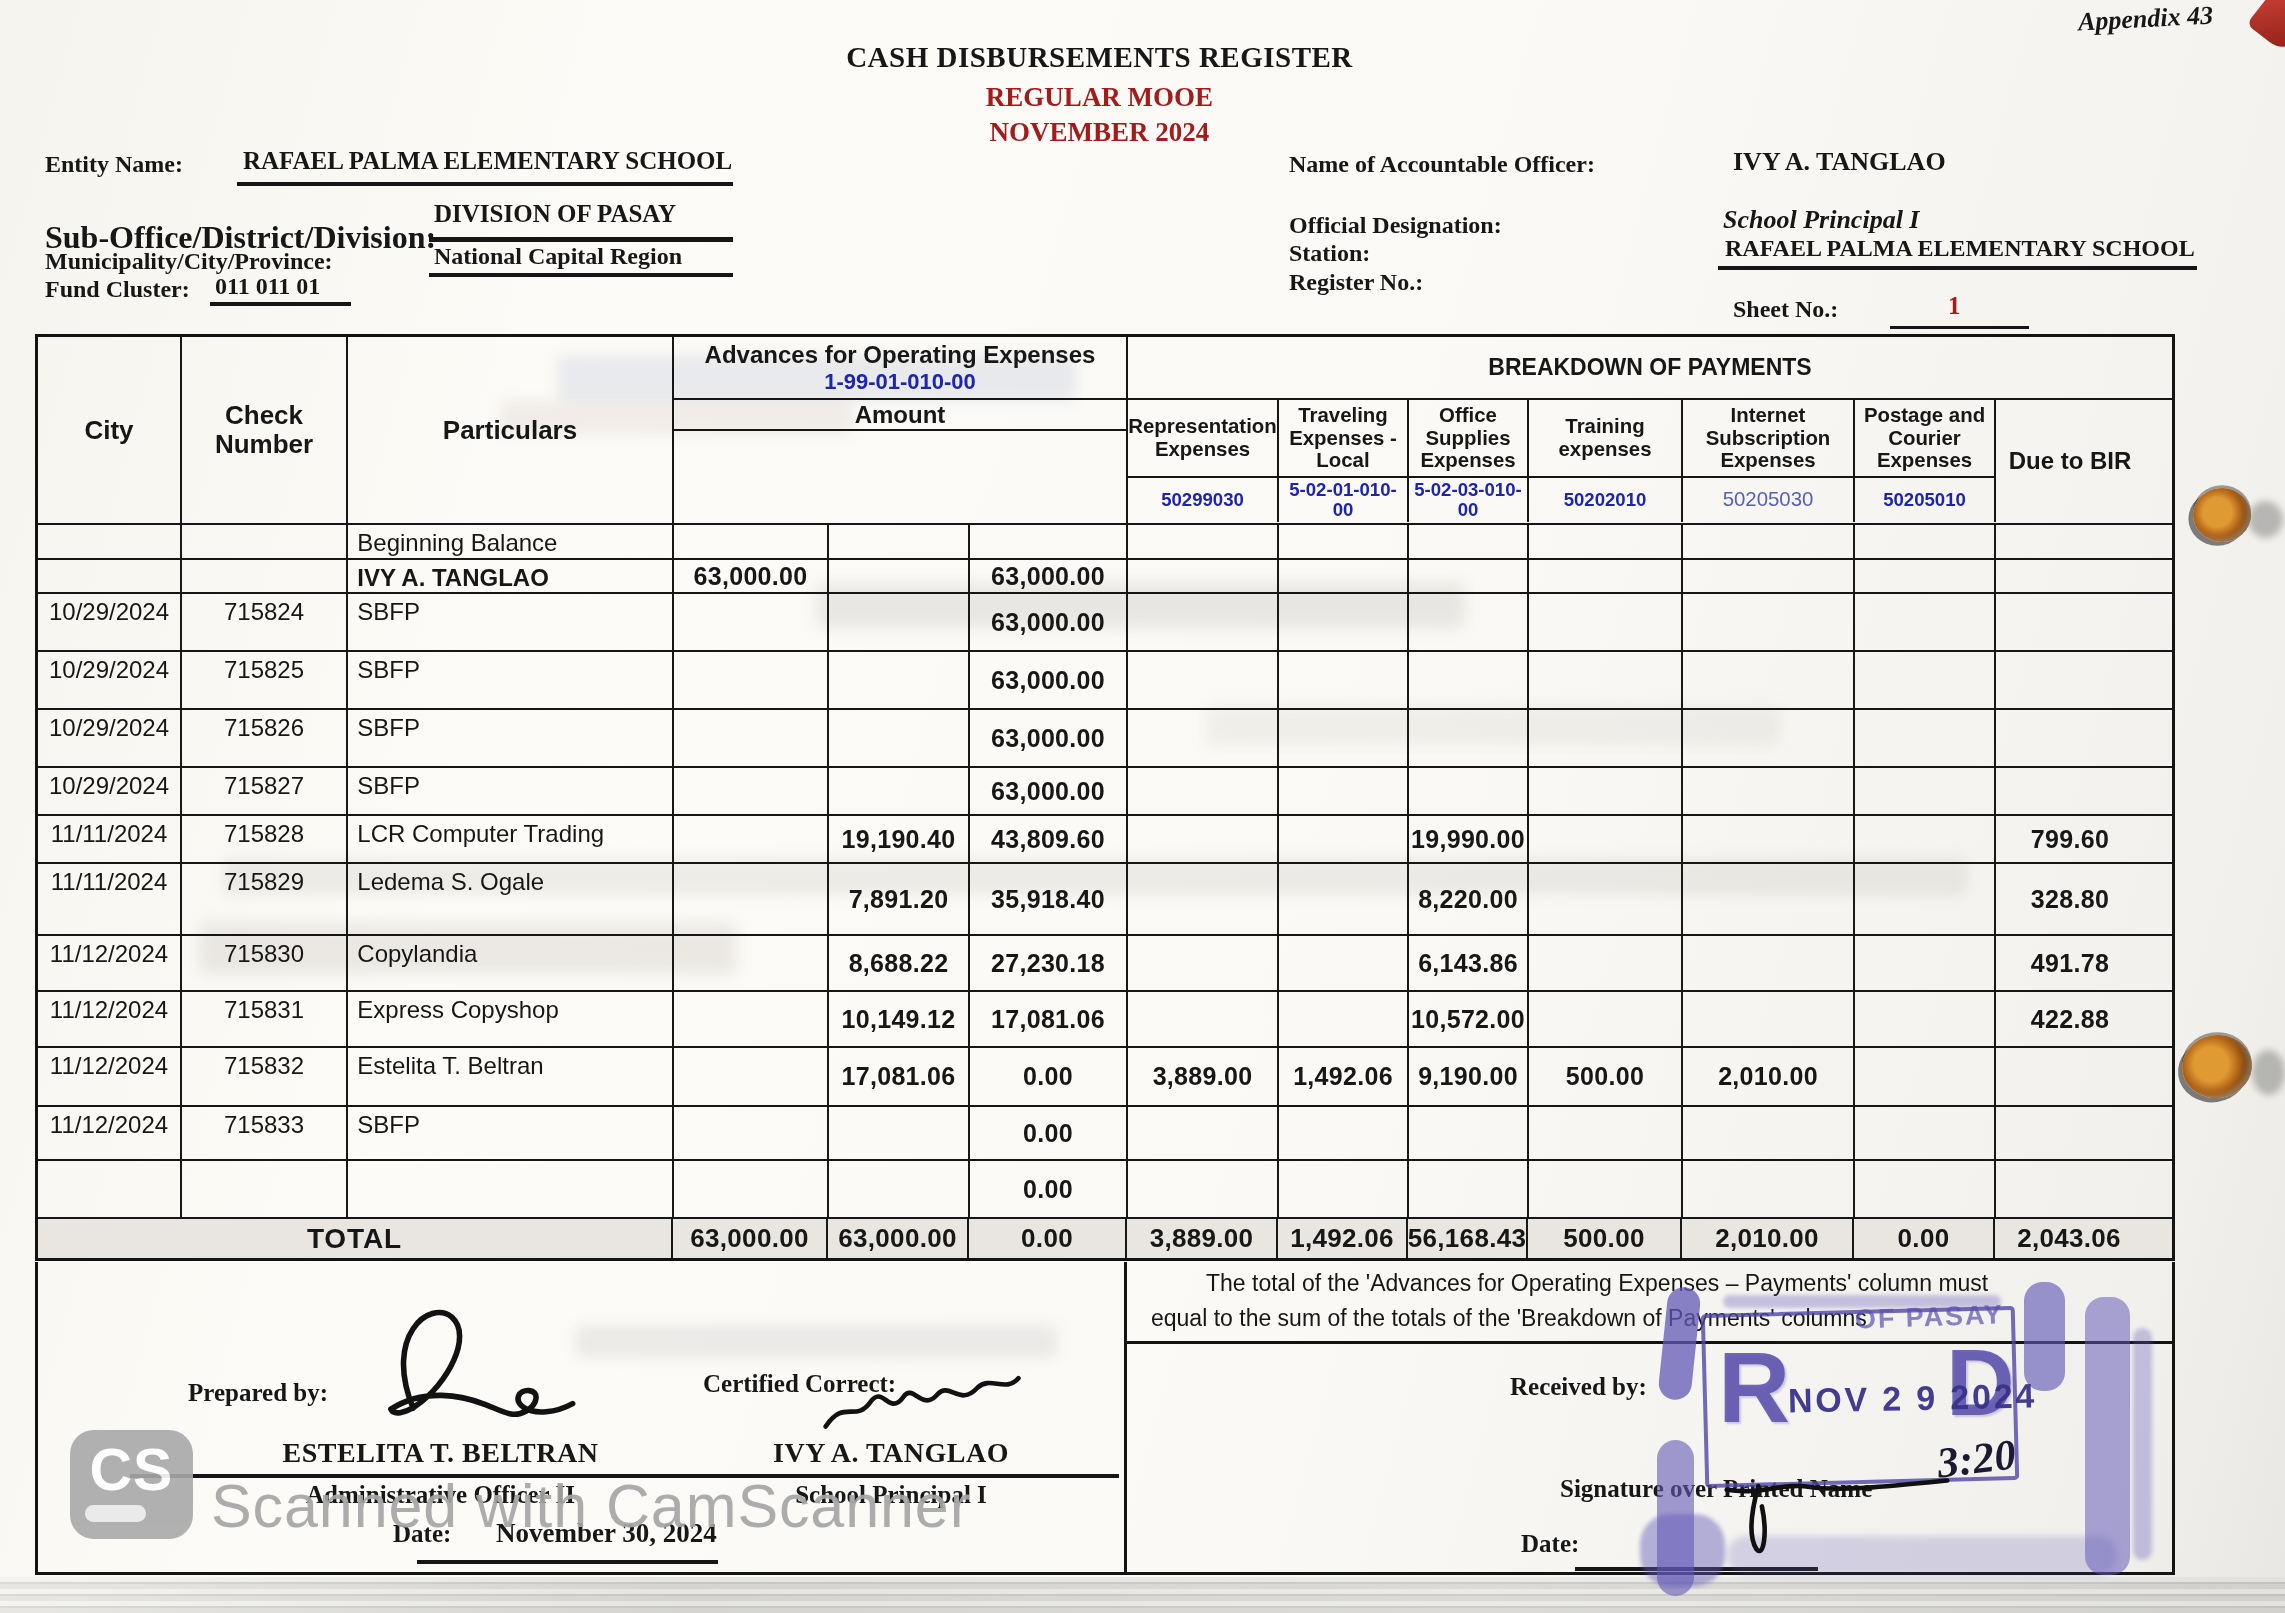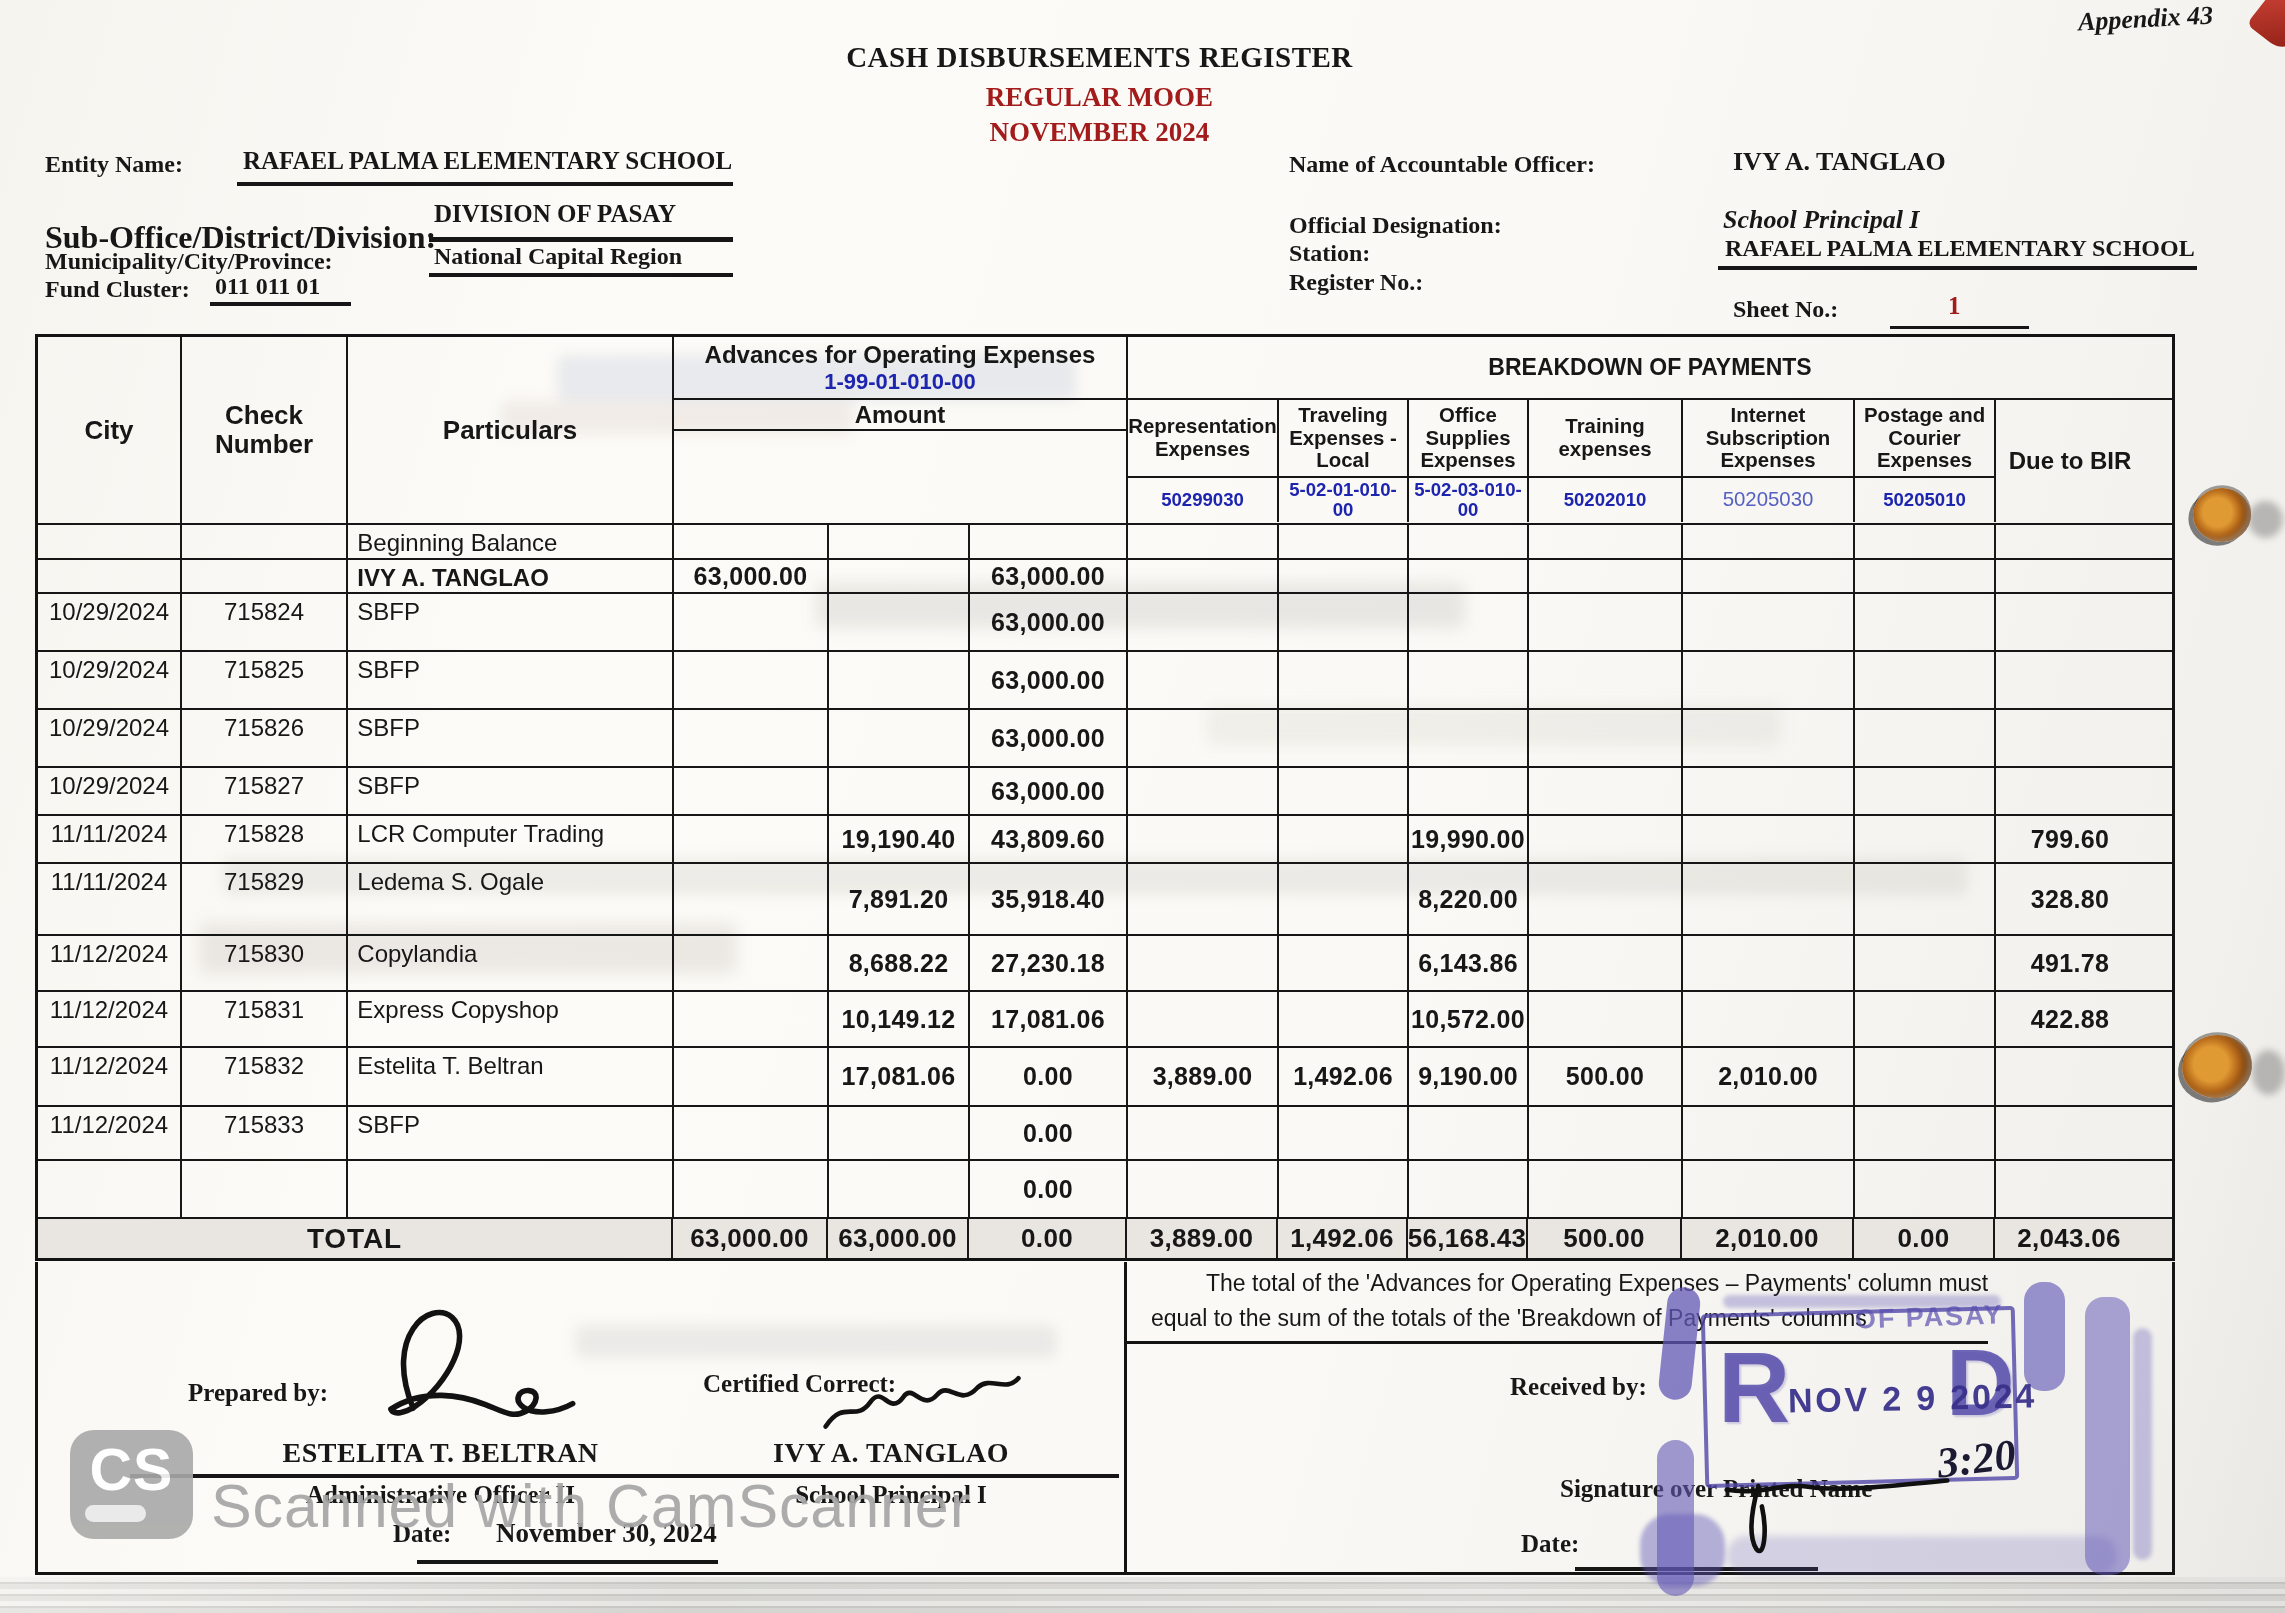--- a/index.html
+++ b/index.html
@@ -66,21 +66,21 @@
   #tbody>div:nth-of-type(2) .part{font-weight:700;}
   .trow.total{height:39px;background:#e9e6e1;border-bottom:none;}
   .trow.total .cell{font-weight:700;font-size:26px;}
   .totlabel{width:635px;border-right:2.8px solid #181818;display:flex;align-items:center;justify-content:center;
     font-weight:700;font-size:28px;letter-spacing:0.9px;}
 
   
   .bottomsec{position:absolute;left:35px;top:1262px;width:2140px;height:313px;border:3.7px solid #131313;
     border-top:none;display:flex;z-index:10;}
   .bs-left{width:1089px;border-right:3.7px solid #131313;}
-  .bs-right{flex:1;display:flex;}
+  .bs-right{flex:1;display:flex;flex-direction:column;}
   .notebox{height:82px;border-bottom:3.7px solid #131313;font-size:23px;line-height:1.55;padding-top:3.7px;}
   .nl1{padding-left:79px;}
   .nl2{padding-left:24px;}
 
   .flabel{position:absolute;font-family:"Liberation Serif",serif;font-weight:700;font-size:25px;z-index:12;margin-left:28px;}
   .fname{position:absolute;font-family:"Liberation Serif",serif;font-weight:700;font-size:28px;text-align:center;z-index:12;letter-spacing:0.5px;}
   .ftitle{position:absolute;font-family:"Liberation Serif",serif;font-weight:700;font-size:25px;text-align:center;z-index:12;}
 
   
   .stampbit{position:absolute;z-index:30;}

